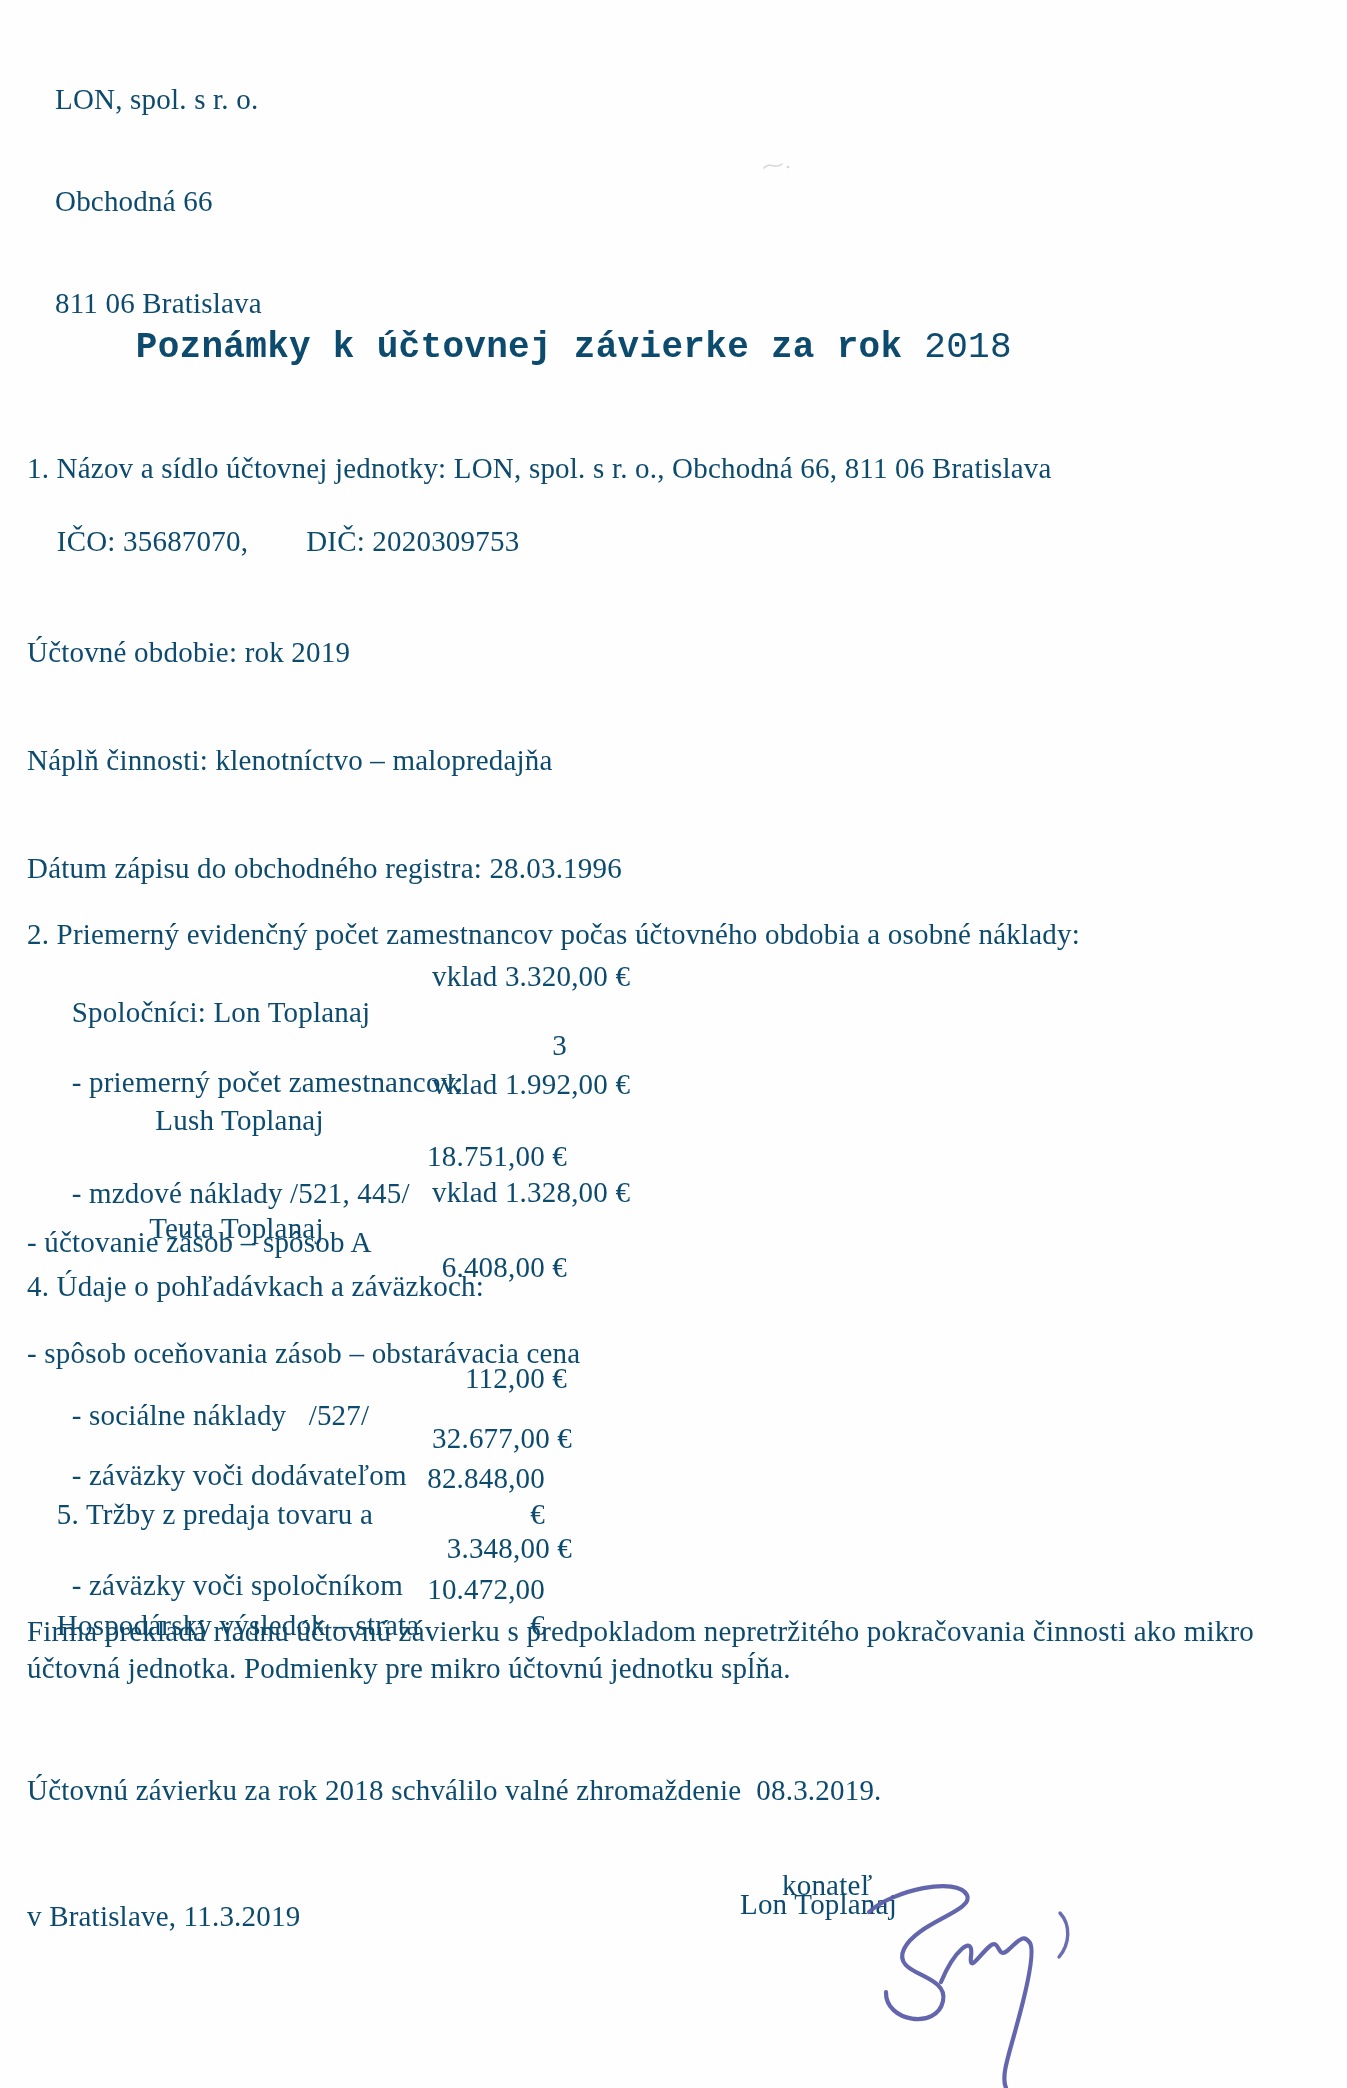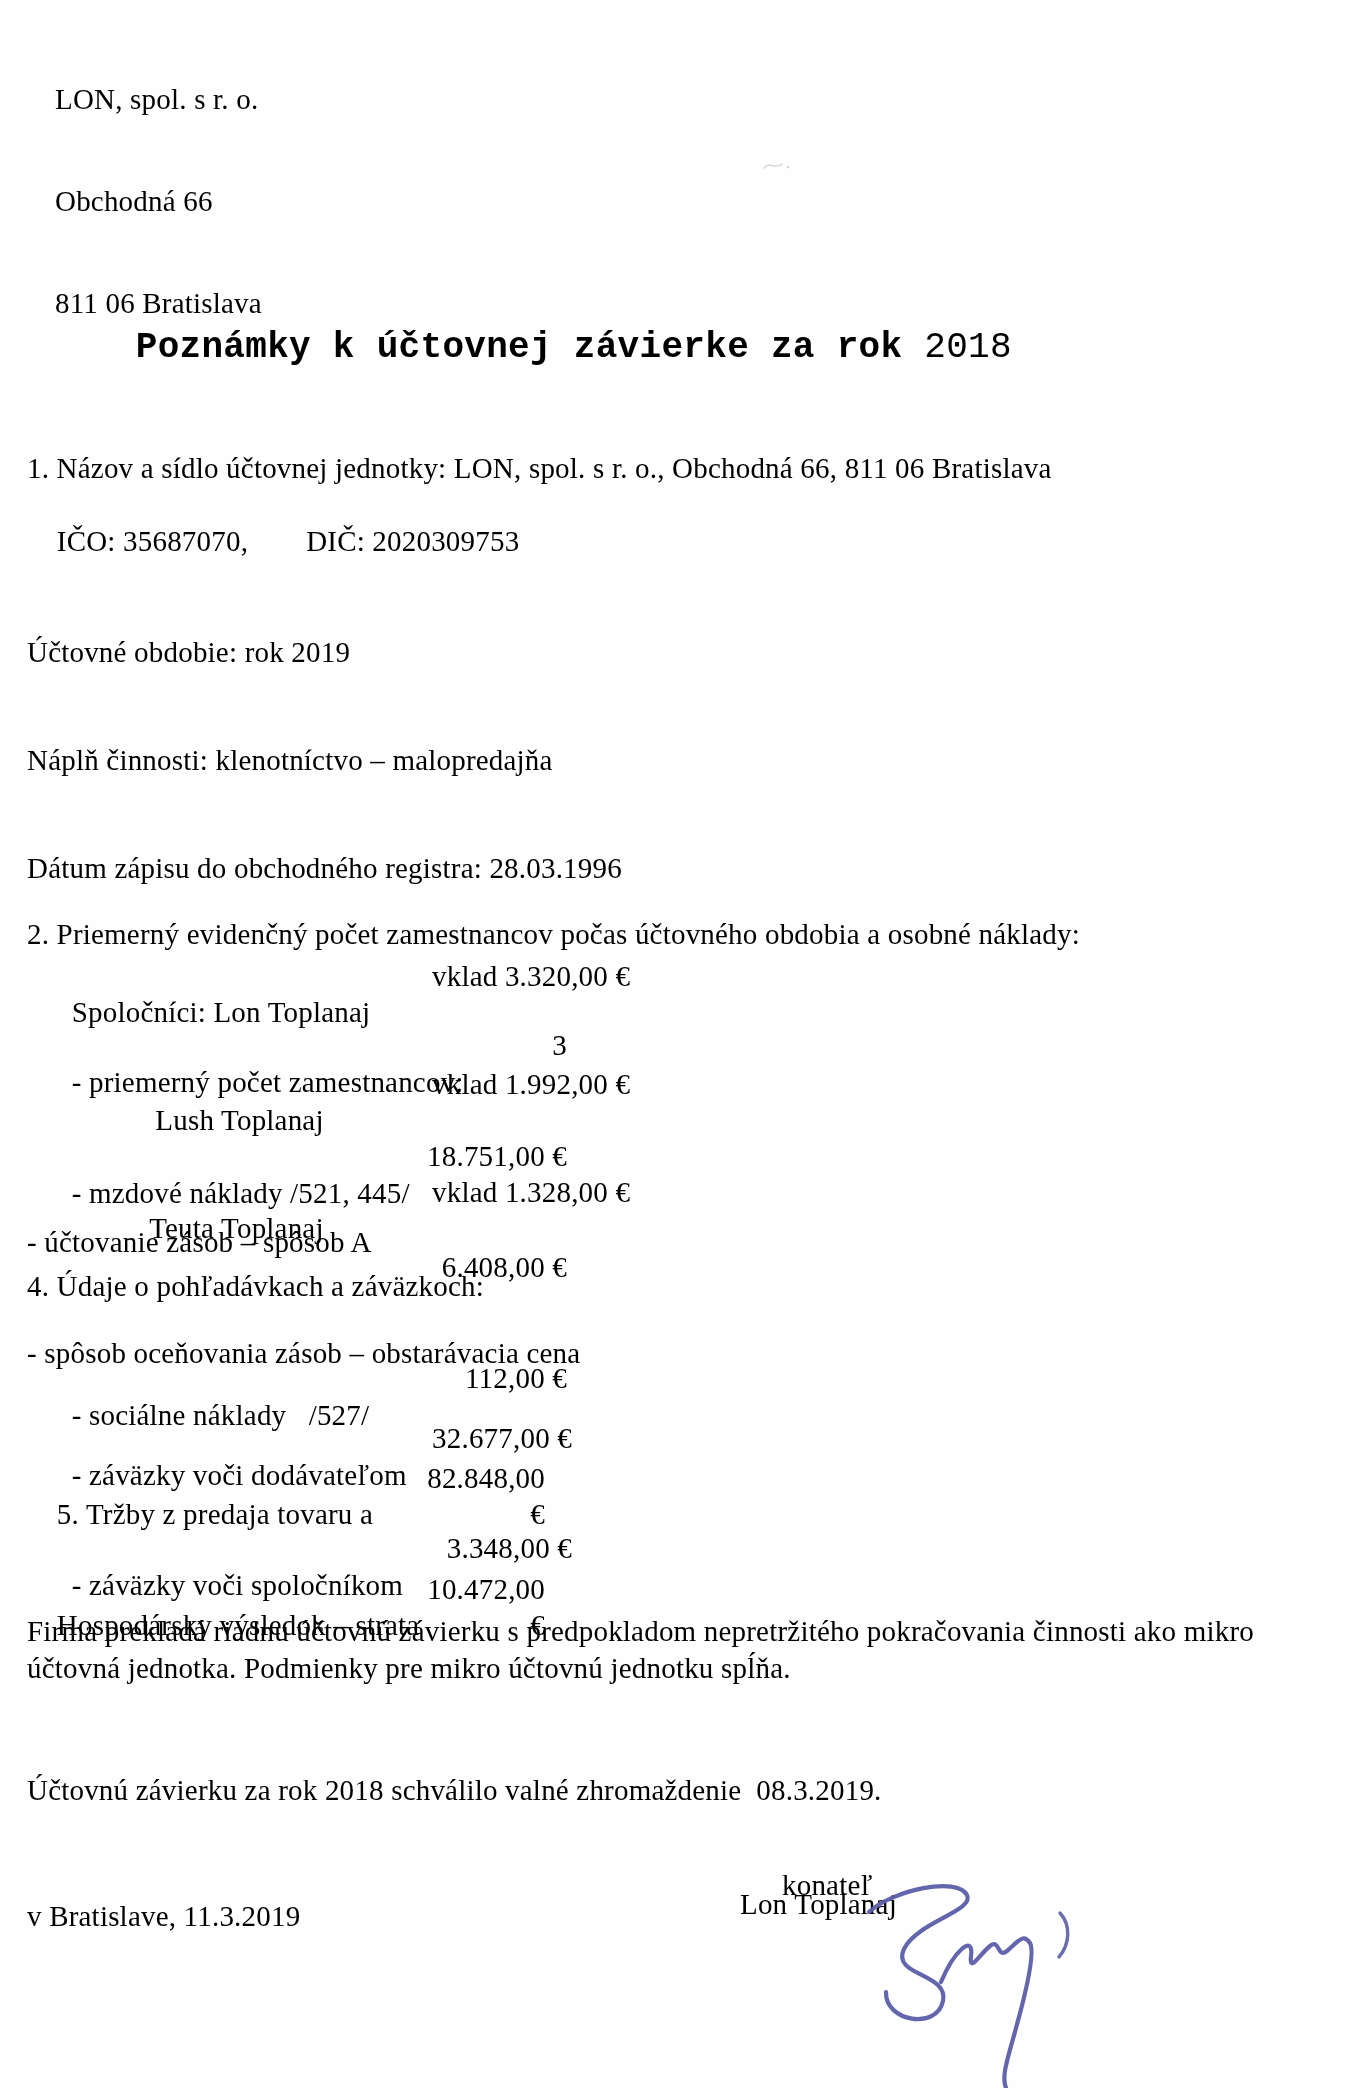--- a/index.html
+++ b/index.html
@@ -5,21 +5,21 @@
   * { margin: 0; padding: 0; box-sizing: border-box; }
   html, body { background: #e8e8e8; }
   body { font-family: "Liberation Serif", "DejaVu Serif", serif; }
 
   .page {
     position: relative;
     width: 1347px;
     height: 2088px;
     margin: 0 auto;
     background: #fefefe;
-    color: #000000;
+    color: #0c4a6e;
     overflow: hidden;
     font-size: 29px;
     line-height: 36px;
     letter-spacing: 0.2px;
   }
 
   .abs { position: absolute; white-space: pre-wrap; }
 
   
   .header { top: 14px; left: 55px; line-height: 34px; }

